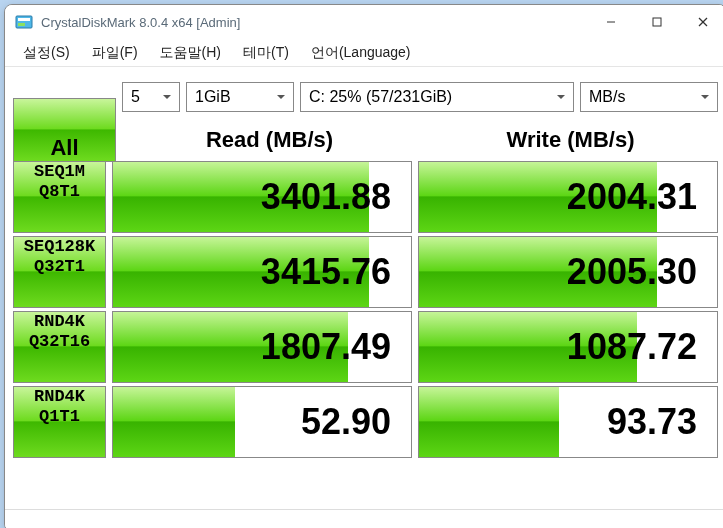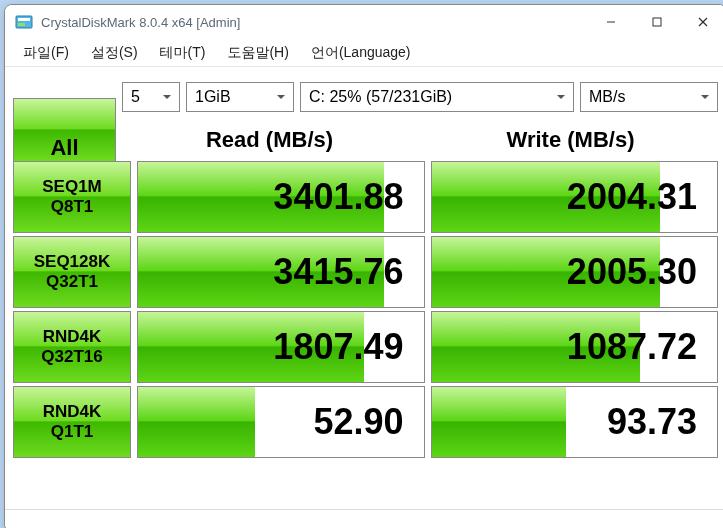--- a/index.html
+++ b/index.html
@@ -18,21 +18,21 @@
 .select { height: 30px; border: 1px solid #888; background: #fff; font-size: 16px; padding: 2px 22px 2px 8px; position: relative; display: flex; align-items: center; }
 .select.s-count { width: 58px; }
 .select.s-size { width: 108px; }
 .select.s-drive { width: 274px; }
 .select.s-unit { flex: 1; }
 .select::after { content: ""; position: absolute; right: 8px; top: 50%; margin-top: -2px; border: 4px solid transparent; border-top-color: #555; }
 .selectwrap { display: flex; align-items: center; flex: 1; gap: 6px; }
 .headrow { display: flex; gap: 6px; height: 36px; margin-left: 109px; align-items: center; }
 .head-col { flex: 1; text-align: center; font-weight: bold; font-size: 22px; }
 .datarow { display: flex; gap: 6px; height: 72px; }
-.rowlabel { width: 118px; background: linear-gradient(to bottom, #c8f59a 0%, #6edb1f 48%, #3eb800 50%, #6edb1f 100%); border: 1px solid #888; display: flex; flex-direction: column; align-items: center; justify-content: center; font-weight: bold; font-size: 17px; line-height: 1.15; }
+.rowlabel { width: 93px; background: linear-gradient(to bottom, #c8f59a 0%, #6edb1f 48%, #3eb800 50%, #6edb1f 100%); border: 1px solid #888; display: flex; flex-direction: column; align-items: center; justify-content: flex-start; font-weight: bold; font-size: 17px; line-height: 1.15; font-family: Liberation Mono, monospace; }
 .cell { flex: 1; border: 1px solid #888; position: relative; display: flex; align-items: center; justify-content: flex-end; padding-right: 20px; font-weight: bold; font-size: 36px; overflow: hidden; background: #fff; }
 .cell-fill { position: absolute; left: 0; top: 0; bottom: 0; background: linear-gradient(to bottom, #c6f598 0%, #5dd615 48%, #38b300 50%, #5dd615 100%); z-index: 0; }
 .cell-text { position: relative; z-index: 1; }
 .statusbar { height: 22px; background: #fff; border-top: 1px solid #ddd; }
 </style>
 </head>
 <body>
 
 <div class="window">
   <div class="titlebar">
@@ -58,24 +58,24 @@
       <div class="win-btn close">
           <svg width="10" height="10">
             <line x1="1" y1="1" x2="9" y2="9" stroke="#333" stroke-width="1.2"></line>
             <line x1="9" y1="1" x2="1" y2="9" stroke="#333" stroke-width="1.2"></line>
           </svg>
         </div>
     </div>
   </div>
 
   <div class="menubar">
+    <span class="menu-item">설정(S)</span>
     <span class="menu-item">파일(F)</span>
-    <span class="menu-item">설정(S)</span>
+    <span class="menu-item">도움말(H)</span>
     <span class="menu-item">테마(T)</span>
-    <span class="menu-item">도움말(H)</span>
     <span class="menu-item">언어(Language)</span>
   </div>
 
   <div class="content">
     <div class="toprow">
       <div class="all-btn">
           <span>All</span>
         </div>
       <div class="selectwrap">
         <div class="select s-count">

